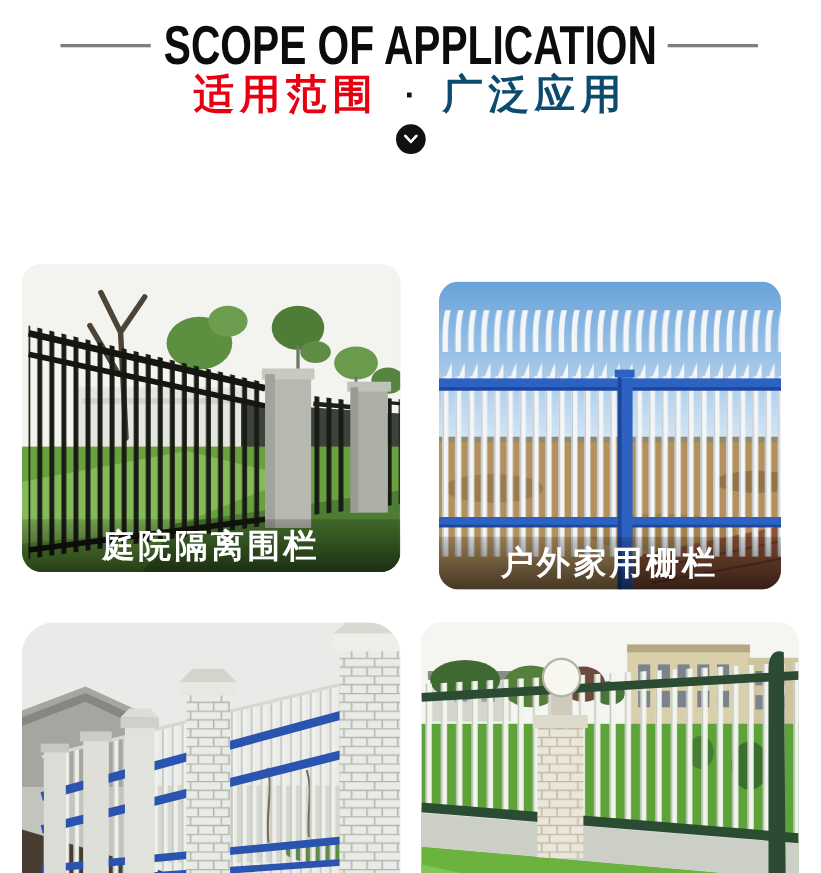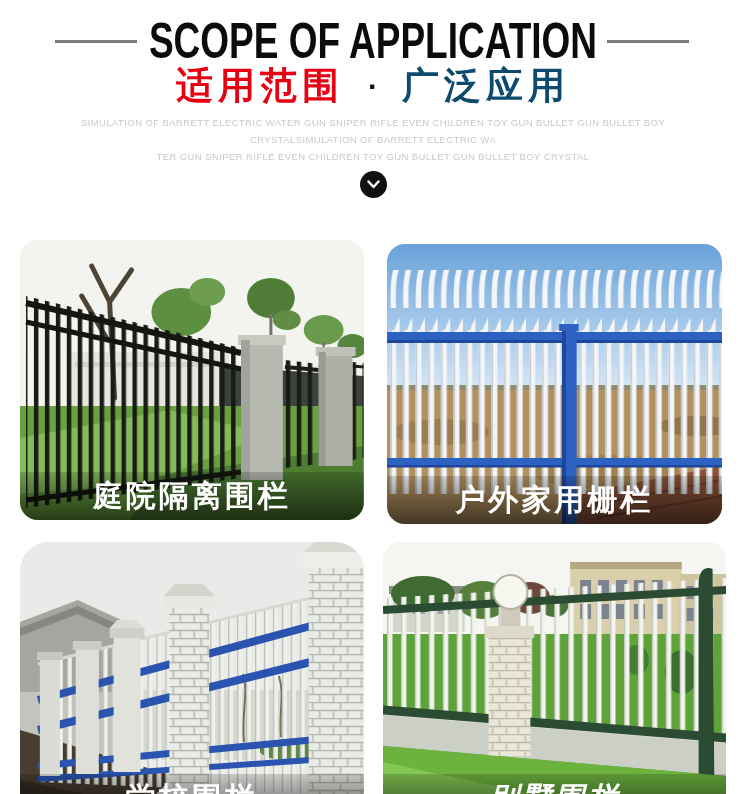--- a/index.html
+++ b/index.html
@@ -60,24 +60,20 @@
       <h1 class="page-title">SCOPE OF APPLICATION</h1>
       <span class="dash dash-right"></span>
     </div>
 
     <div class="subtitle">
       <span class="sub-red">适用范围</span>
       <span class="sub-dot">·</span>
       <span class="sub-black">广泛应用</span>
     </div>
 
-    <p class="tagline">
-      <span>SIMULATION OF BARRETT ELECTRIC WATER GUN SNIPER RIFLE EVEN CHILDREN TOY GUN BULLET GUN BULLET BOY CRYSTALSIMULATION OF BARRETT ELECTRIC WA</span>
-      <span>TER GUN SNIPER RIFLE EVEN CHILDREN TOY GUN BULLET GUN BULLET BOY CRYSTAL</span>
-    </p>
 
     <div class="chevron-wrap">
       <svg width="13" height="9" viewBox="0 0 13 9">
         <polyline points="1.5,1.5 6.5,7 11.5,1.5" fill="none" stroke="#ffffff" stroke-width="2.4" stroke-linecap="round" stroke-linejoin="round"></polyline>
       </svg>
     </div>
   </header>
 
   <main class="gallery">
 
@@ -117,21 +113,21 @@
         <rect x="222" y="100" width="9" height="140" fill="#a1a49a"></rect>
         <rect x="300" y="112" width="34" height="114" fill="#adb0a6"></rect>
         <rect x="297" y="107" width="40" height="9" fill="#bfc2b8"></rect>
         <rect x="300" y="112" width="7" height="114" fill="#999c92"></rect>
       </svg>
       <figcaption class="caption">
         <span>庭院隔离围栏</span>
       </figcaption>
     </figure>
 
-    <figure class="card" style="margin:4px;">
+    <figure class="card" style="margin:16px;">
       <svg class="photo" viewBox="0 0 345 280" preserveAspectRatio="none">
         <defs>
           <linearGradient id="s2sky" x1="0" y1="0" x2="0" y2="1">
             <stop offset="0" stop-color="#69a3da"></stop>
             <stop offset="1" stop-color="#d9e8f6"></stop>
           </linearGradient>
           <pattern id="s2b" width="13" height="20" patternUnits="userSpaceOnUse">
             <rect x="3.5" width="6" height="20" fill="#f3f5f7"></rect>
             <rect x="3.5" width="1.6" height="20" fill="#c3cdd6"></rect>
           </pattern>

